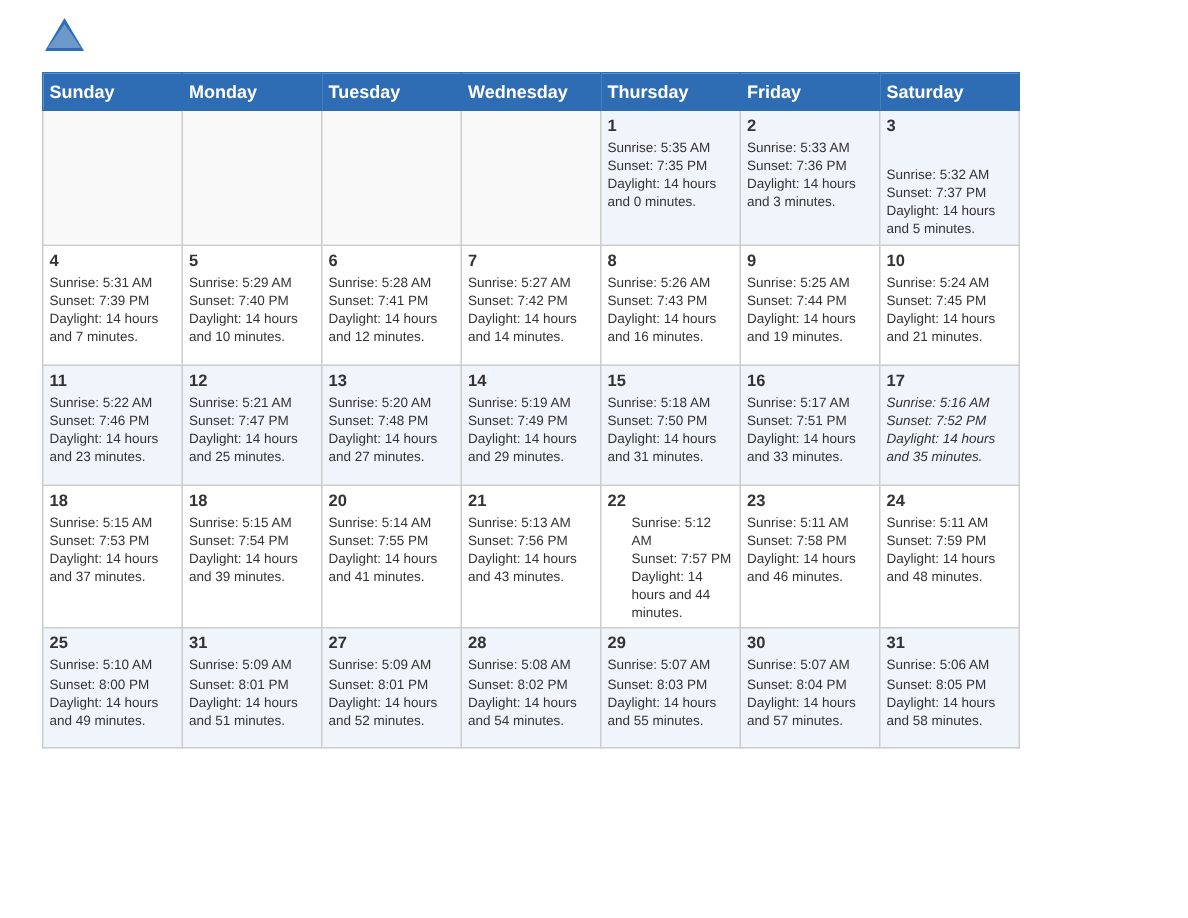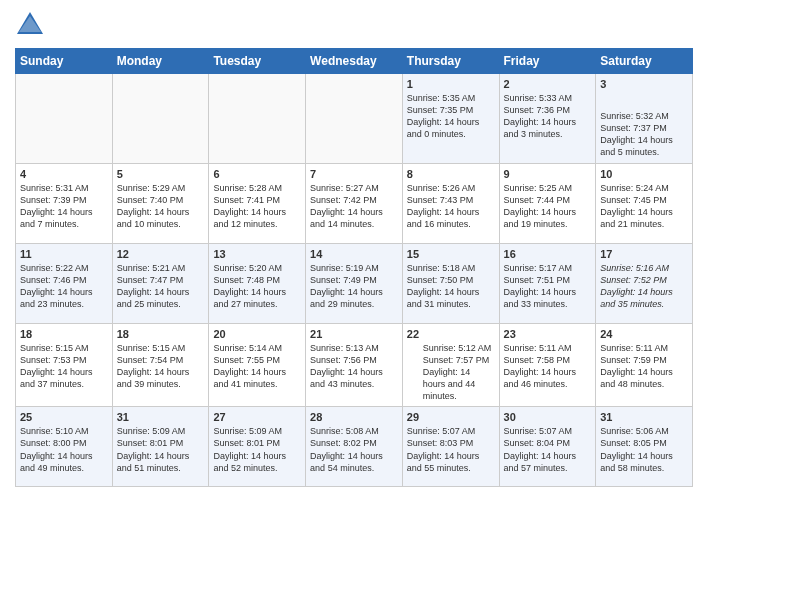--- a/index.html
+++ b/index.html
@@ -5,21 +5,21 @@
     * { box-sizing: border-box; margin: 0; padding: 0; }
     body {
       font-family: Arial, sans-serif;
       background: #fff;
       width: 792px;
       height: 612px;
       overflow: hidden;
     }
     .container {
       width: 708px;
-      padding: 10px 15px;
+      padding: 10px 28px;
     }
     .header {
       display: flex;
       justify-content: space-between;
       align-items: flex-start;
       margin-bottom: 8px;
     }
     .logo {
       display: flex;
       align-items: center;

